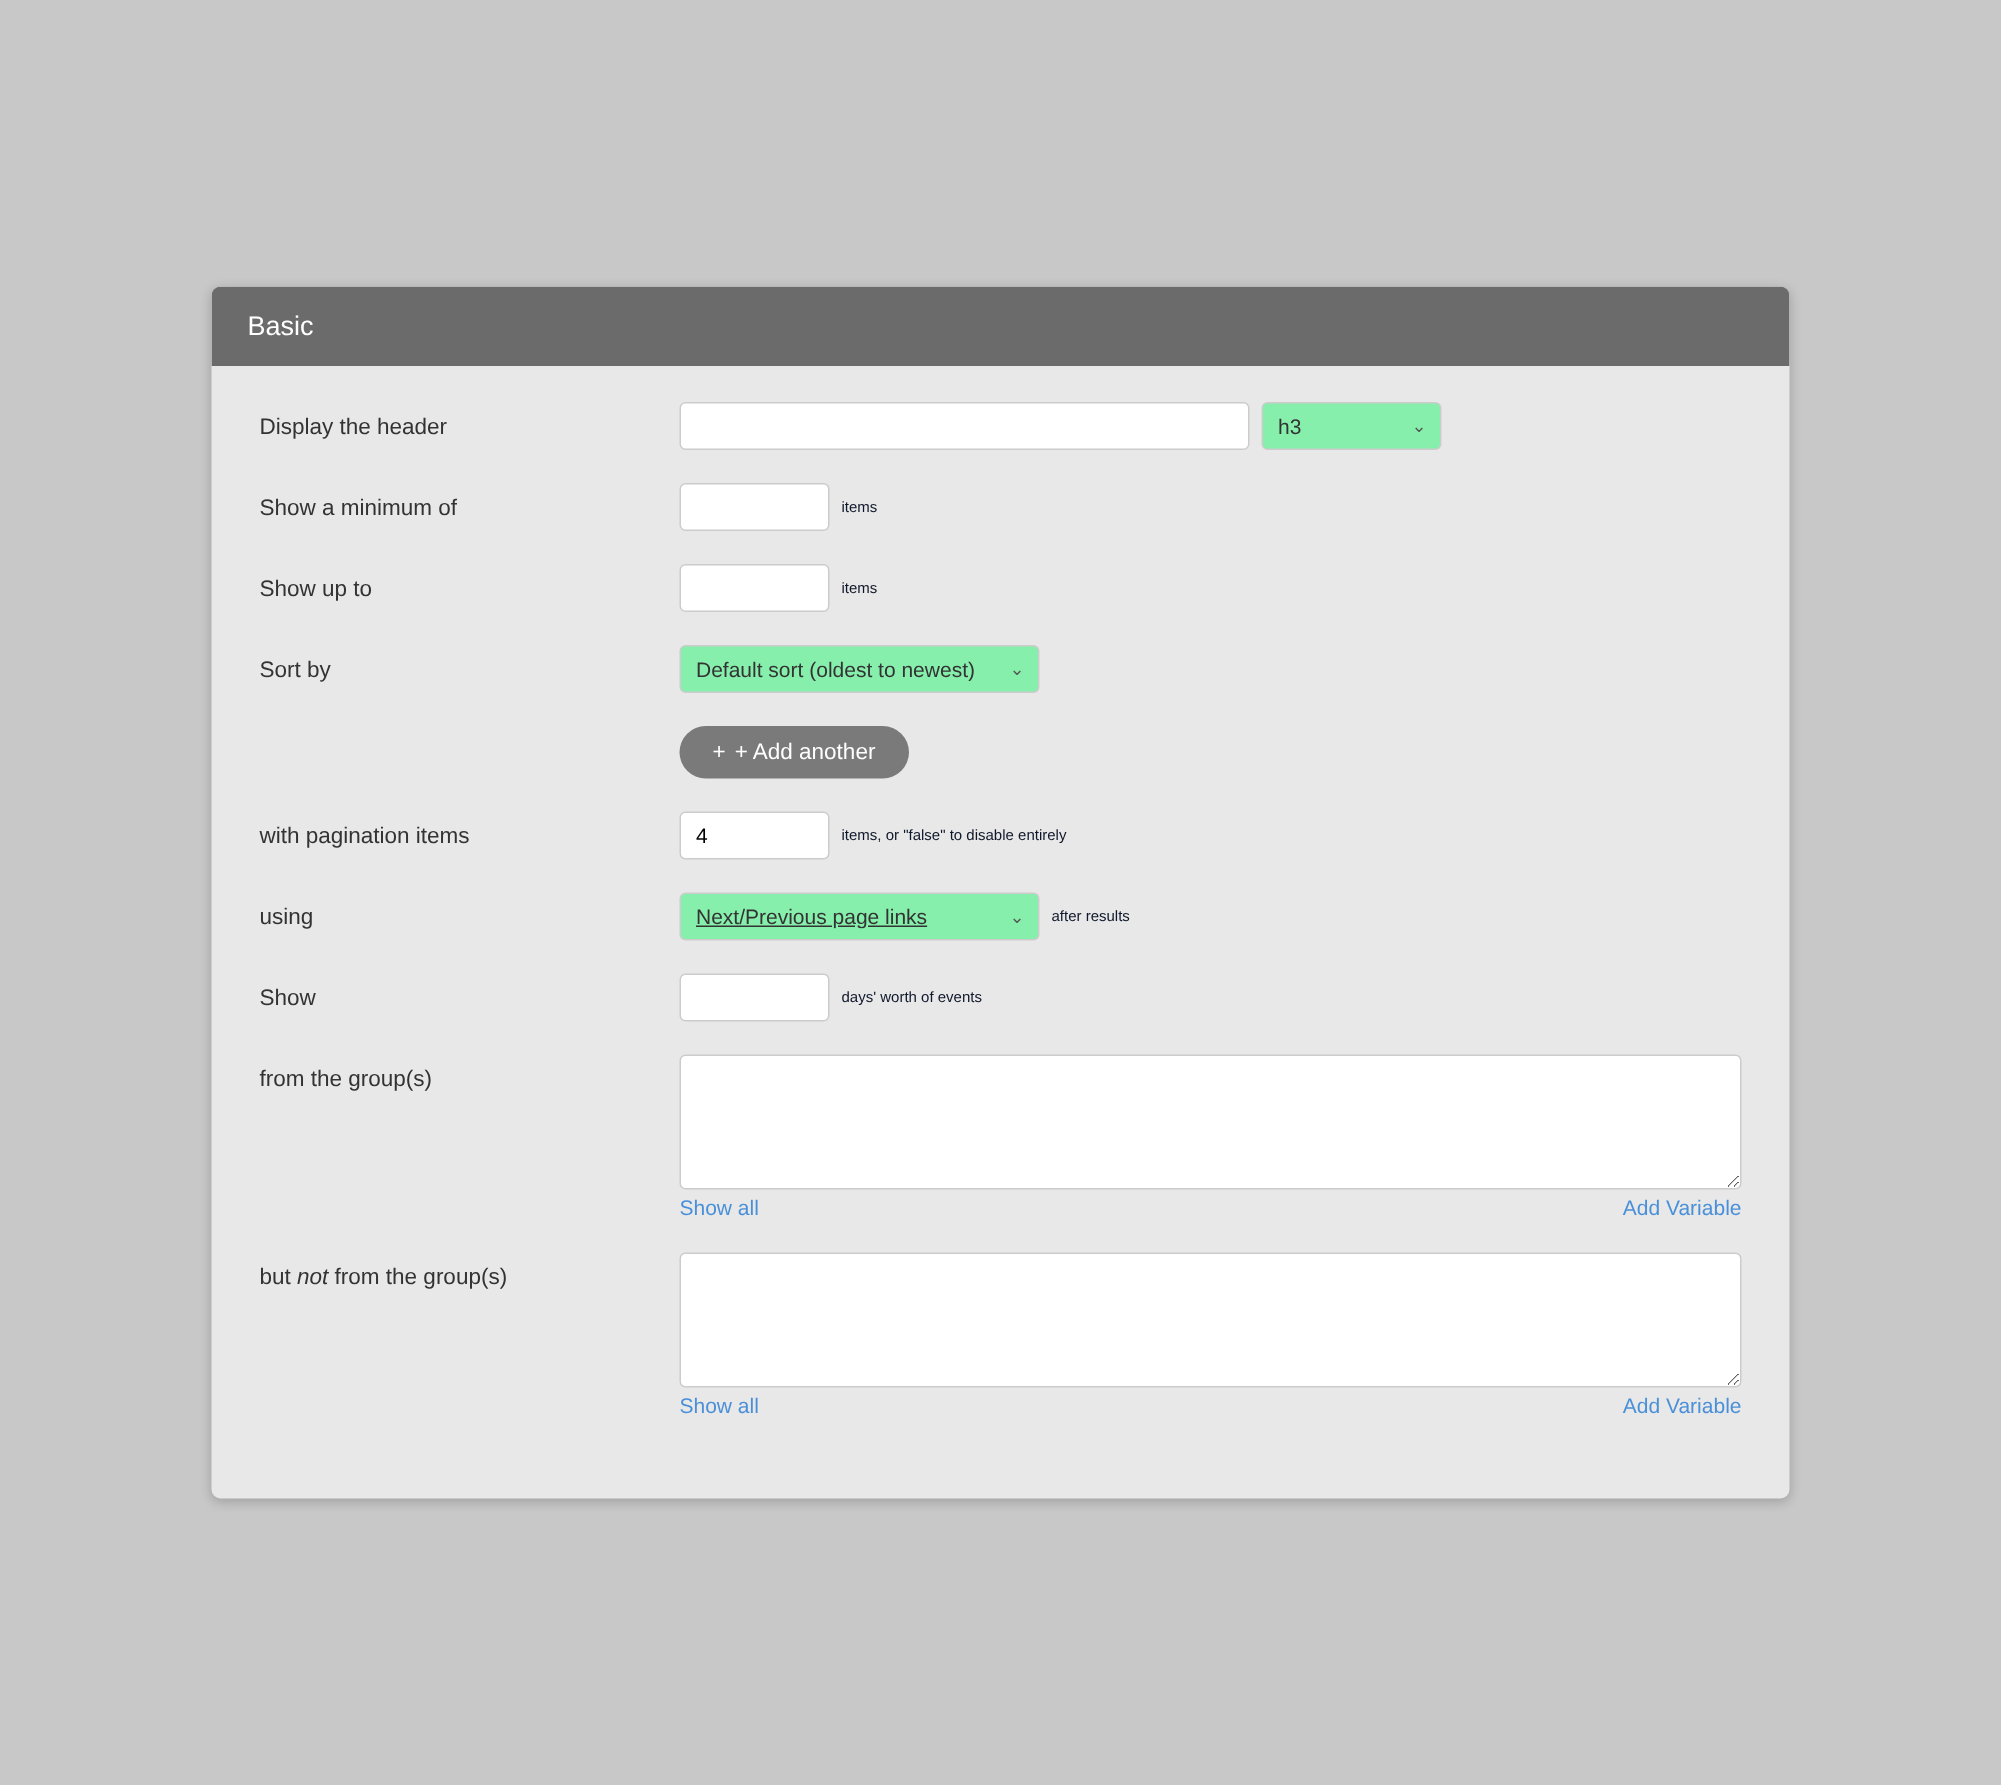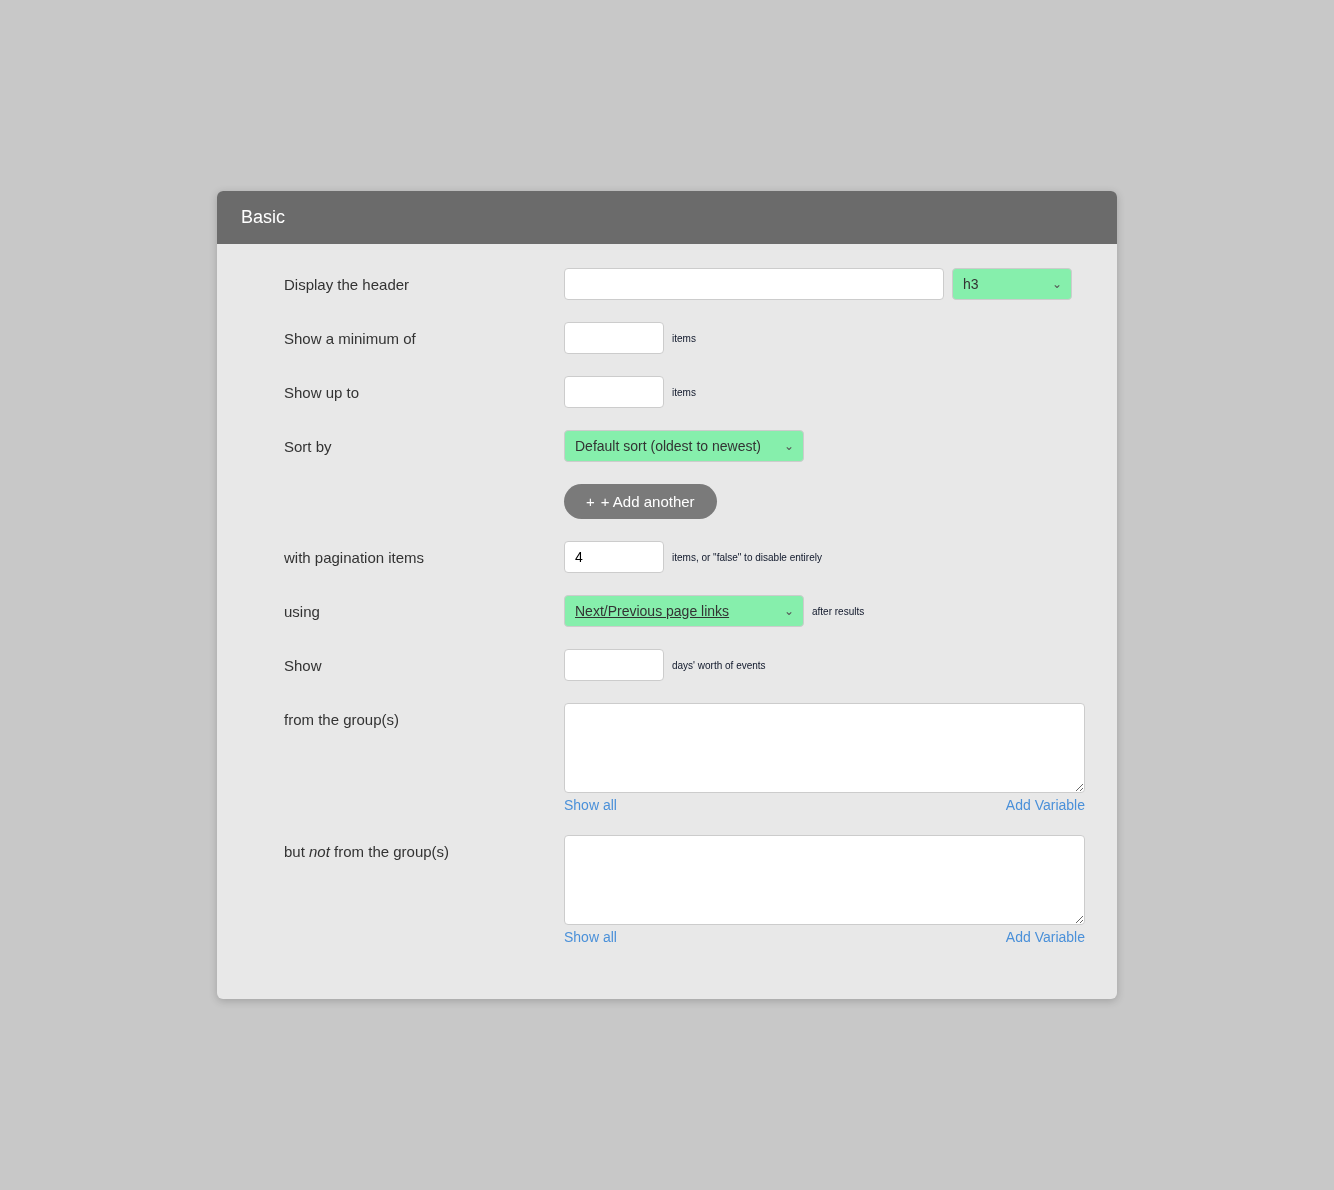--- a/index.html
+++ b/index.html
@@ -11,34 +11,33 @@
       display: flex;
       justify-content: center;
       align-items: center;
       min-height: 100vh;
       padding: 20px;
     }
     .panel {
       background: #e8e8e8;
       border-radius: 6px;
       overflow: hidden;
-      width: 900px;
+      width: 1052px;
       max-width: 100%;
       box-shadow: 0 2px 8px rgba(0,0,0,0.2);
     }
     .panel-header {
       background: #6b6b6b;
       color: #fff;
       font-size: 18px;
       font-weight: 500;
       padding: 16px 24px;
     }
     .panel-body {
       padding: 24px 32px 32px 32px;
-      margin-left: 35px;
     }
     .form-row {
       display: flex;
       align-items: flex-start;
       margin-bottom: 22px;
     }
     .form-label {
       width: 280px;
       min-width: 280px;
       padding-top: 8px;

